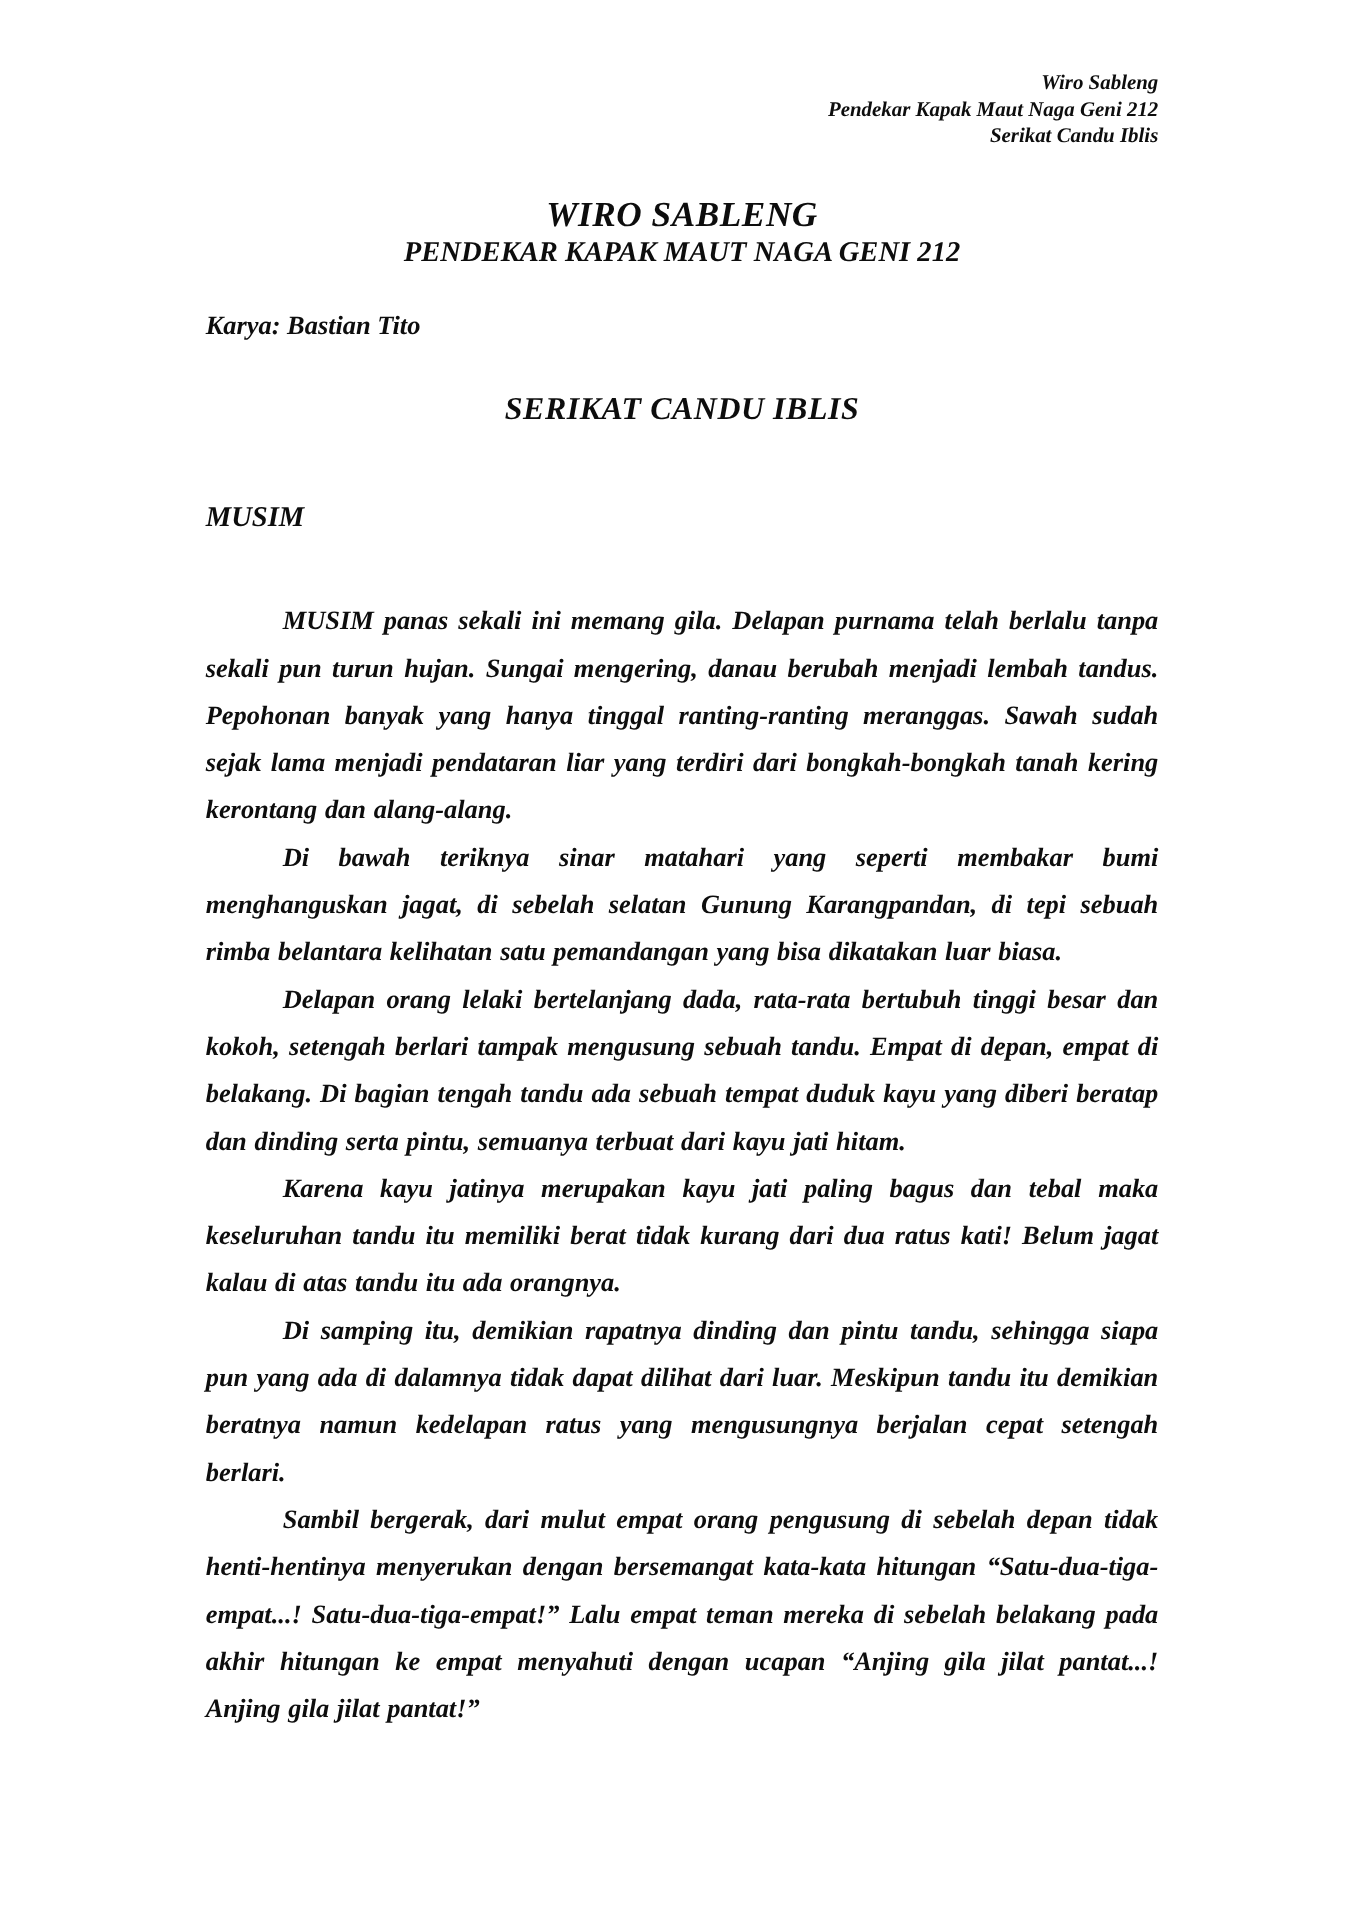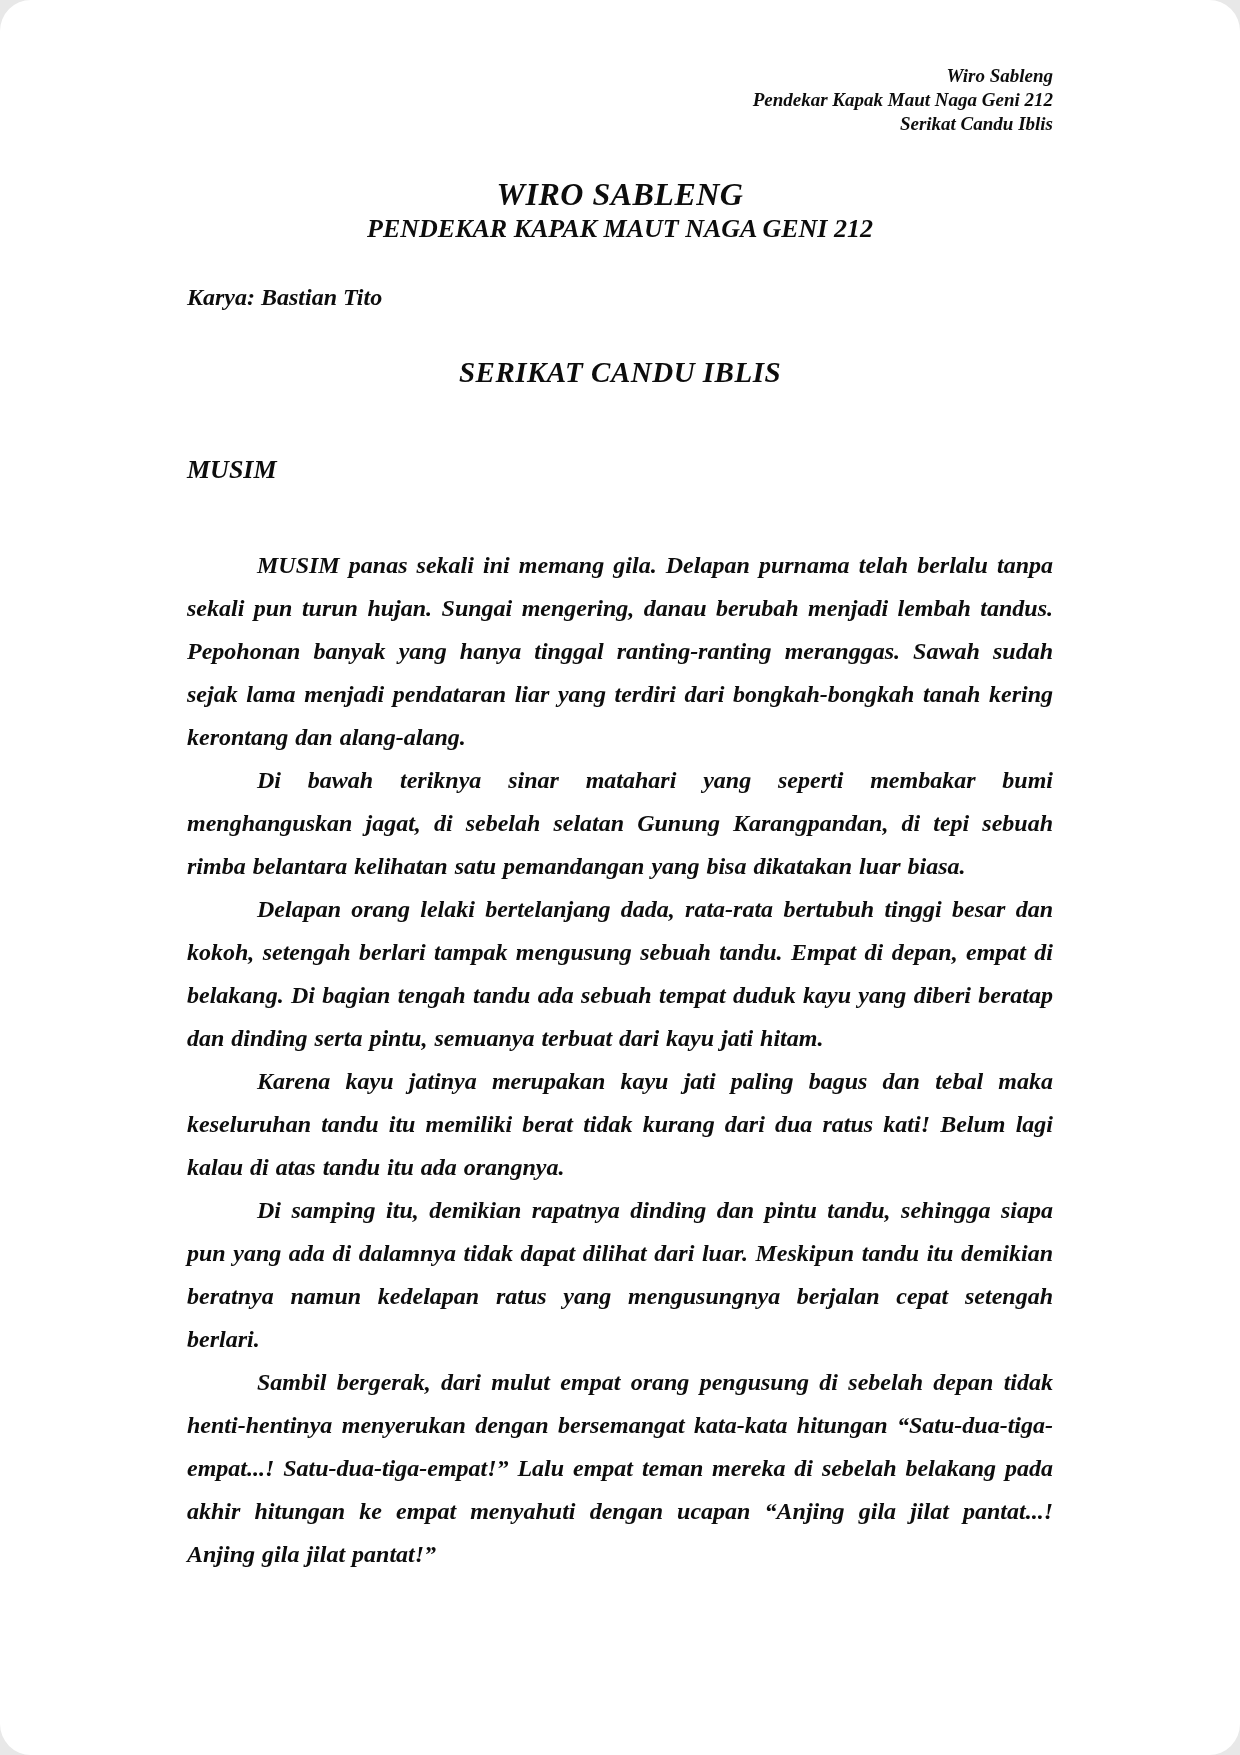--- a/index.html
+++ b/index.html
@@ -8,21 +8,20 @@
     position: relative;
     width: 1240px;
     height: 1755px;
     margin: 0 auto;
     background: #ffffff;
     color: #0d0d0d;
     font-family: "Liberation Serif", "DejaVu Serif", serif;
     font-weight: bold;
     font-style: italic;
     overflow: hidden;
-    border-radius: 31px;
   }
   .content {
     padding: 0 187px;
   }
   .running-header {
     padding-top: 64px;
     text-align: right;
     font-size: 19px;
     line-height: 24px;
   }
@@ -87,19 +86,19 @@
     <div class="author-line">Karya: Bastian Tito</div>
 
     <h2 class="story-title">SERIKAT CANDU IBLIS</h2>
 
     <div class="chapter-heading">MUSIM</div>
 
     <div class="body-text">
       <p>MUSIM panas sekali ini memang gila. Delapan purnama telah berlalu tanpa sekali pun turun hujan. Sungai mengering, danau berubah menjadi lembah tandus. Pepohonan banyak yang hanya tinggal ranting-ranting meranggas. Sawah sudah sejak lama menjadi pendataran liar yang terdiri dari bongkah-bongkah tanah kering kerontang dan alang-alang.</p>
       <p>Di bawah teriknya sinar matahari yang seperti membakar bumi menghanguskan jagat, di sebelah selatan Gunung Karangpandan, di tepi sebuah rimba belantara kelihatan satu pemandangan yang bisa dikatakan luar biasa.</p>
       <p>Delapan orang lelaki bertelanjang dada, rata-rata bertubuh tinggi besar dan kokoh, setengah berlari tampak mengusung sebuah tandu. Empat di depan, empat di belakang. Di bagian tengah tandu ada sebuah tempat duduk kayu yang diberi beratap dan dinding serta pintu, semuanya terbuat dari kayu jati hitam.</p>
-      <p>Karena kayu jatinya merupakan kayu jati paling bagus dan tebal maka keseluruhan tandu itu memiliki berat tidak kurang dari dua ratus kati! Belum lagi kalau di atas tandu itu ada orangnya.</p>
+      <p>Karena kayu jatinya merupakan kayu jati paling bagus dan tebal maka keseluruhan tandu itu memiliki berat tidak kurang dari dua ratus kati! Belum jagat kalau di atas tandu itu ada orangnya.</p>
       <p>Di samping itu, demikian rapatnya dinding dan pintu tandu, sehingga siapa pun yang ada di dalamnya tidak dapat dilihat dari luar. Meskipun tandu itu demikian beratnya namun kedelapan ratus yang mengusungnya berjalan cepat setengah berlari.</p>
       <p>Sambil bergerak, dari mulut empat orang pengusung di sebelah depan tidak henti-hentinya menyerukan dengan bersemangat kata-kata hitungan “Satu-dua-tiga-empat...! Satu-dua-tiga-empat!” Lalu empat teman mereka di sebelah belakang pada akhir hitungan ke empat menyahuti dengan ucapan “Anjing gila jilat pantat...! Anjing gila jilat pantat!”</p>
     </div>
 
   </div>
 </div>
 
 </body></html>

